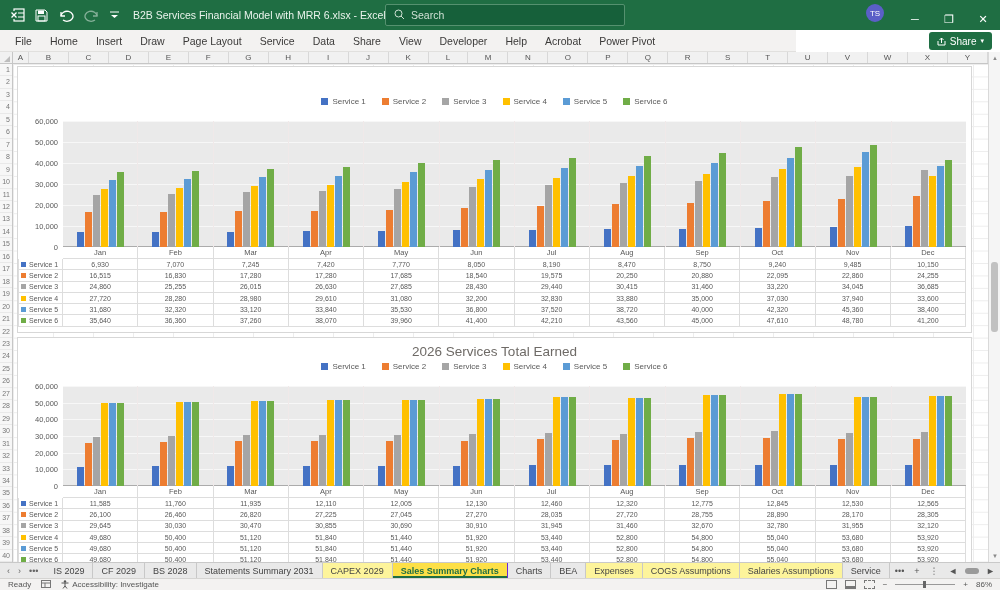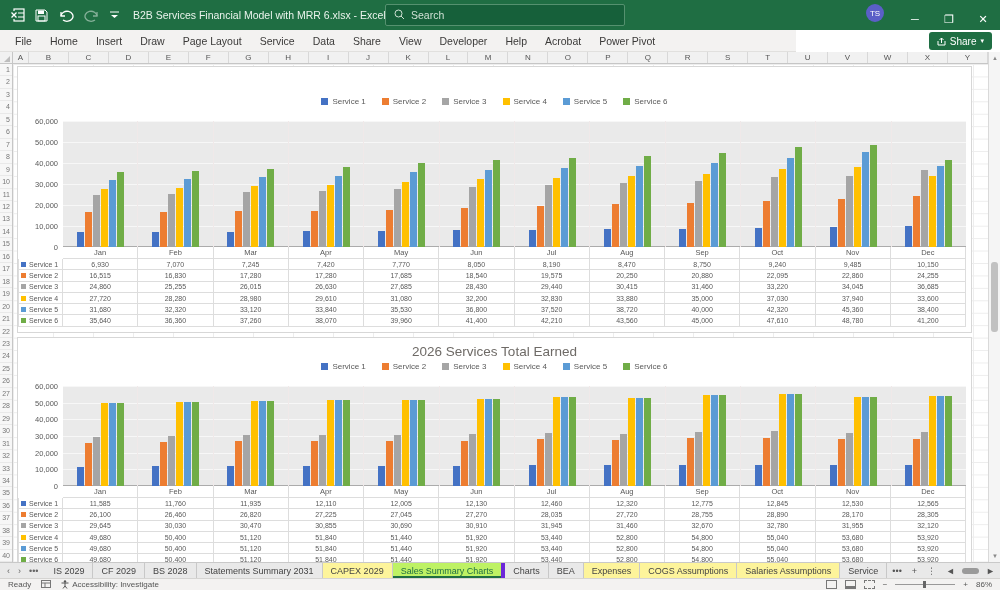--- a/index.html
+++ b/index.html
@@ -62,21 +62,21 @@
   .dc.keycell { justify-content:flex-start; padding-left:2px; gap:3px; border-left:1px solid #DDDDDD; }
   .dc.cornercell { border:none; }
   .key-sq { width:5px; height:5px; flex:0 0 5px; }
 
   
   .tabbar { position:absolute; left:0; top:562px; width:1000px; height:16px; background:#E9E9E9; border-top:1px solid #C9C9C9; display:flex; align-items:stretch; font-size:9px; color:#444; }
   .tab-nav { display:flex; align-items:center; gap:2px; padding:0 4px; color:#666; }
   .tab-nav span { padding:0 3px; font-size:9px; }
   .sheet-tab { display:flex; align-items:center; padding:0 8px; border-right:1px solid #C8C8C8; white-space:nowrap; }
   .sheet-tab.highlight { background:#FDF49B; }
-  .sheet-tab.active { background:#bef264; color:#1F6E43; font-weight:normal; box-shadow:inset 0 -2px 0 #1F6E43; border-right:4px solid #6d28d9; }
+  .sheet-tab.active { background:#fde047; color:#1F6E43; font-weight:bold; box-shadow:inset 0 -2px 0 #1F6E43; border-right:1px solid #6d28d9; }
   .tab-ctrl { display:flex; align-items:center; padding:0 5px; color:#555; }
   .hscroll-thumb { width:26px; height:6px; background:#9A9A9A; border-radius:3px; align-self:center; margin:0 2px; }
 
   
   .statusbar { position:absolute; left:0; top:578px; width:1000px; height:12px; background:#F3F2F1; border-top:1px solid #D5D4D2; display:flex; align-items:center; font-size:8px; color:#555; }
   .sb-left { display:flex; align-items:center; gap:10px; padding-left:8px; }
   .sb-right { margin-left:auto; display:flex; align-items:center; gap:8px; padding-right:8px; }
   .view-ic { width:11px; height:9px; border:1px solid #777; display:inline-block; }
   .view-ic.pl { border-bottom-width:3px; }
   .view-ic.pb { border-style:dashed; }

